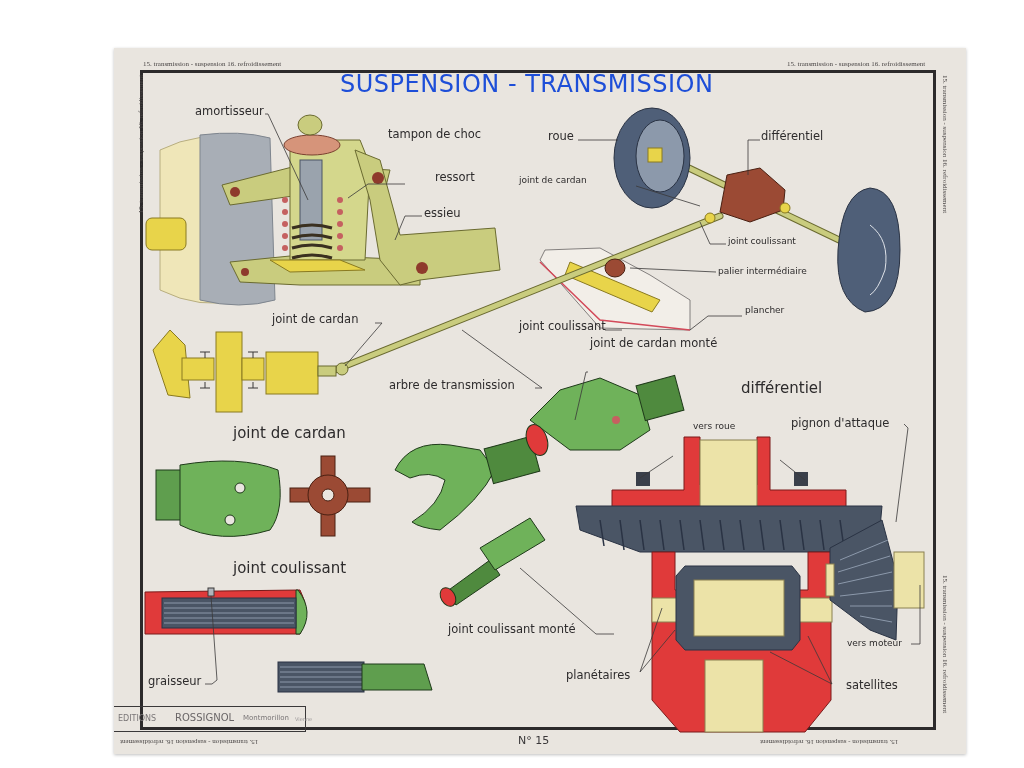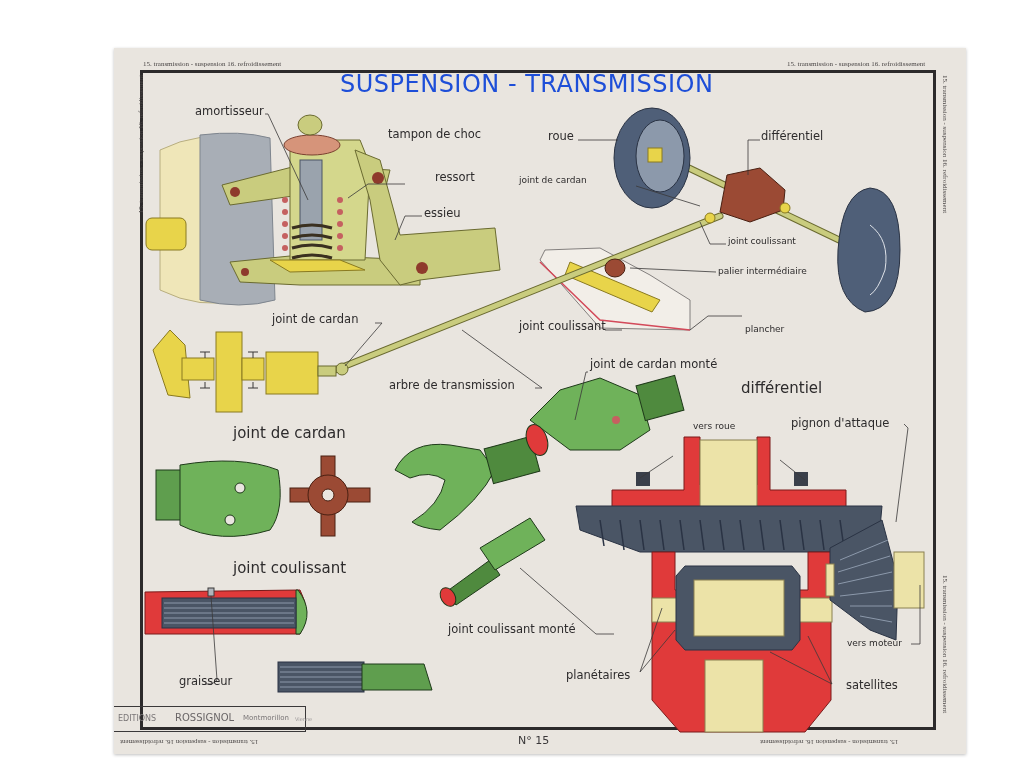--- a/index.html
+++ b/index.html
@@ -259,30 +259,30 @@
 <div class="lbl s11" style="left:195px;top:104px;text-align:center;">amortisseur</div>
 <div class="lbl s11" style="left:388px;top:127px;">tampon de choc</div>
 <div class="lbl s11" style="left:424px;top:170px;margin-left:11px;">ressort</div>
 <div class="lbl s11" style="left:424px;top:206px;">essieu</div>
 
 <div class="lbl s11" style="left:548px;top:129px;">roue</div>
 <div class="lbl s11" style="left:761px;top:129px;">différentiel</div>
 <div class="lbl s9" style="left:519px;top:175px;">joint de cardan</div>
 <div class="lbl s9" style="left:728px;top:236px;">joint coulissant</div>
 <div class="lbl s9" style="left:718px;top:266px;">palier intermédiaire</div>
-<div class="lbl s9" style="left:745px;top:324px;">plancher</div>
+<div class="lbl s9" style="left:745px;top:305px;">plancher</div>
 <div class="lbl s11" style="left:519px;top:319px;">joint coulissant</div>
 <div class="lbl s11" style="left:272px;top:312px;">joint de cardan</div>
 <div class="lbl s11" style="left:389px;top:378px;">arbre de transmission</div>
 
 <div class="lbl s15" style="left:233px;top:424px;">joint de cardan</div>
-<div class="lbl s11" style="left:590px;top:357px;">joint de cardan monté</div>
+<div class="lbl s11" style="left:590px;top:336px;">joint de cardan monté</div>
 <div class="lbl s15" style="left:233px;top:559px;">joint coulissant</div>
 <div class="lbl s11" style="left:448px;top:622px;">joint coulissant monté</div>
-<div class="lbl s11" style="left:148px;top:674px;margin-left:31px;">graisseur</div>
+<div class="lbl s11" style="left:148px;top:674px;">graisseur</div>
 
 <div class="lbl s15" style="left:741px;top:379px;">différentiel</div>
 <div class="lbl s9" style="left:693px;top:421px;">vers roue</div>
 <div class="lbl s11" style="left:791px;top:416px;">pignon d'attaque</div>
 <div class="lbl s9" style="left:847px;top:638px;">vers moteur</div>
 <div class="lbl s11" style="left:566px;top:668px;">planétaires</div>
 <div class="lbl s11" style="left:846px;top:678px;">satellites</div>
 
 <div class="footer-box"></div>
 <div class="footer-ed">EDITIONS</div>

